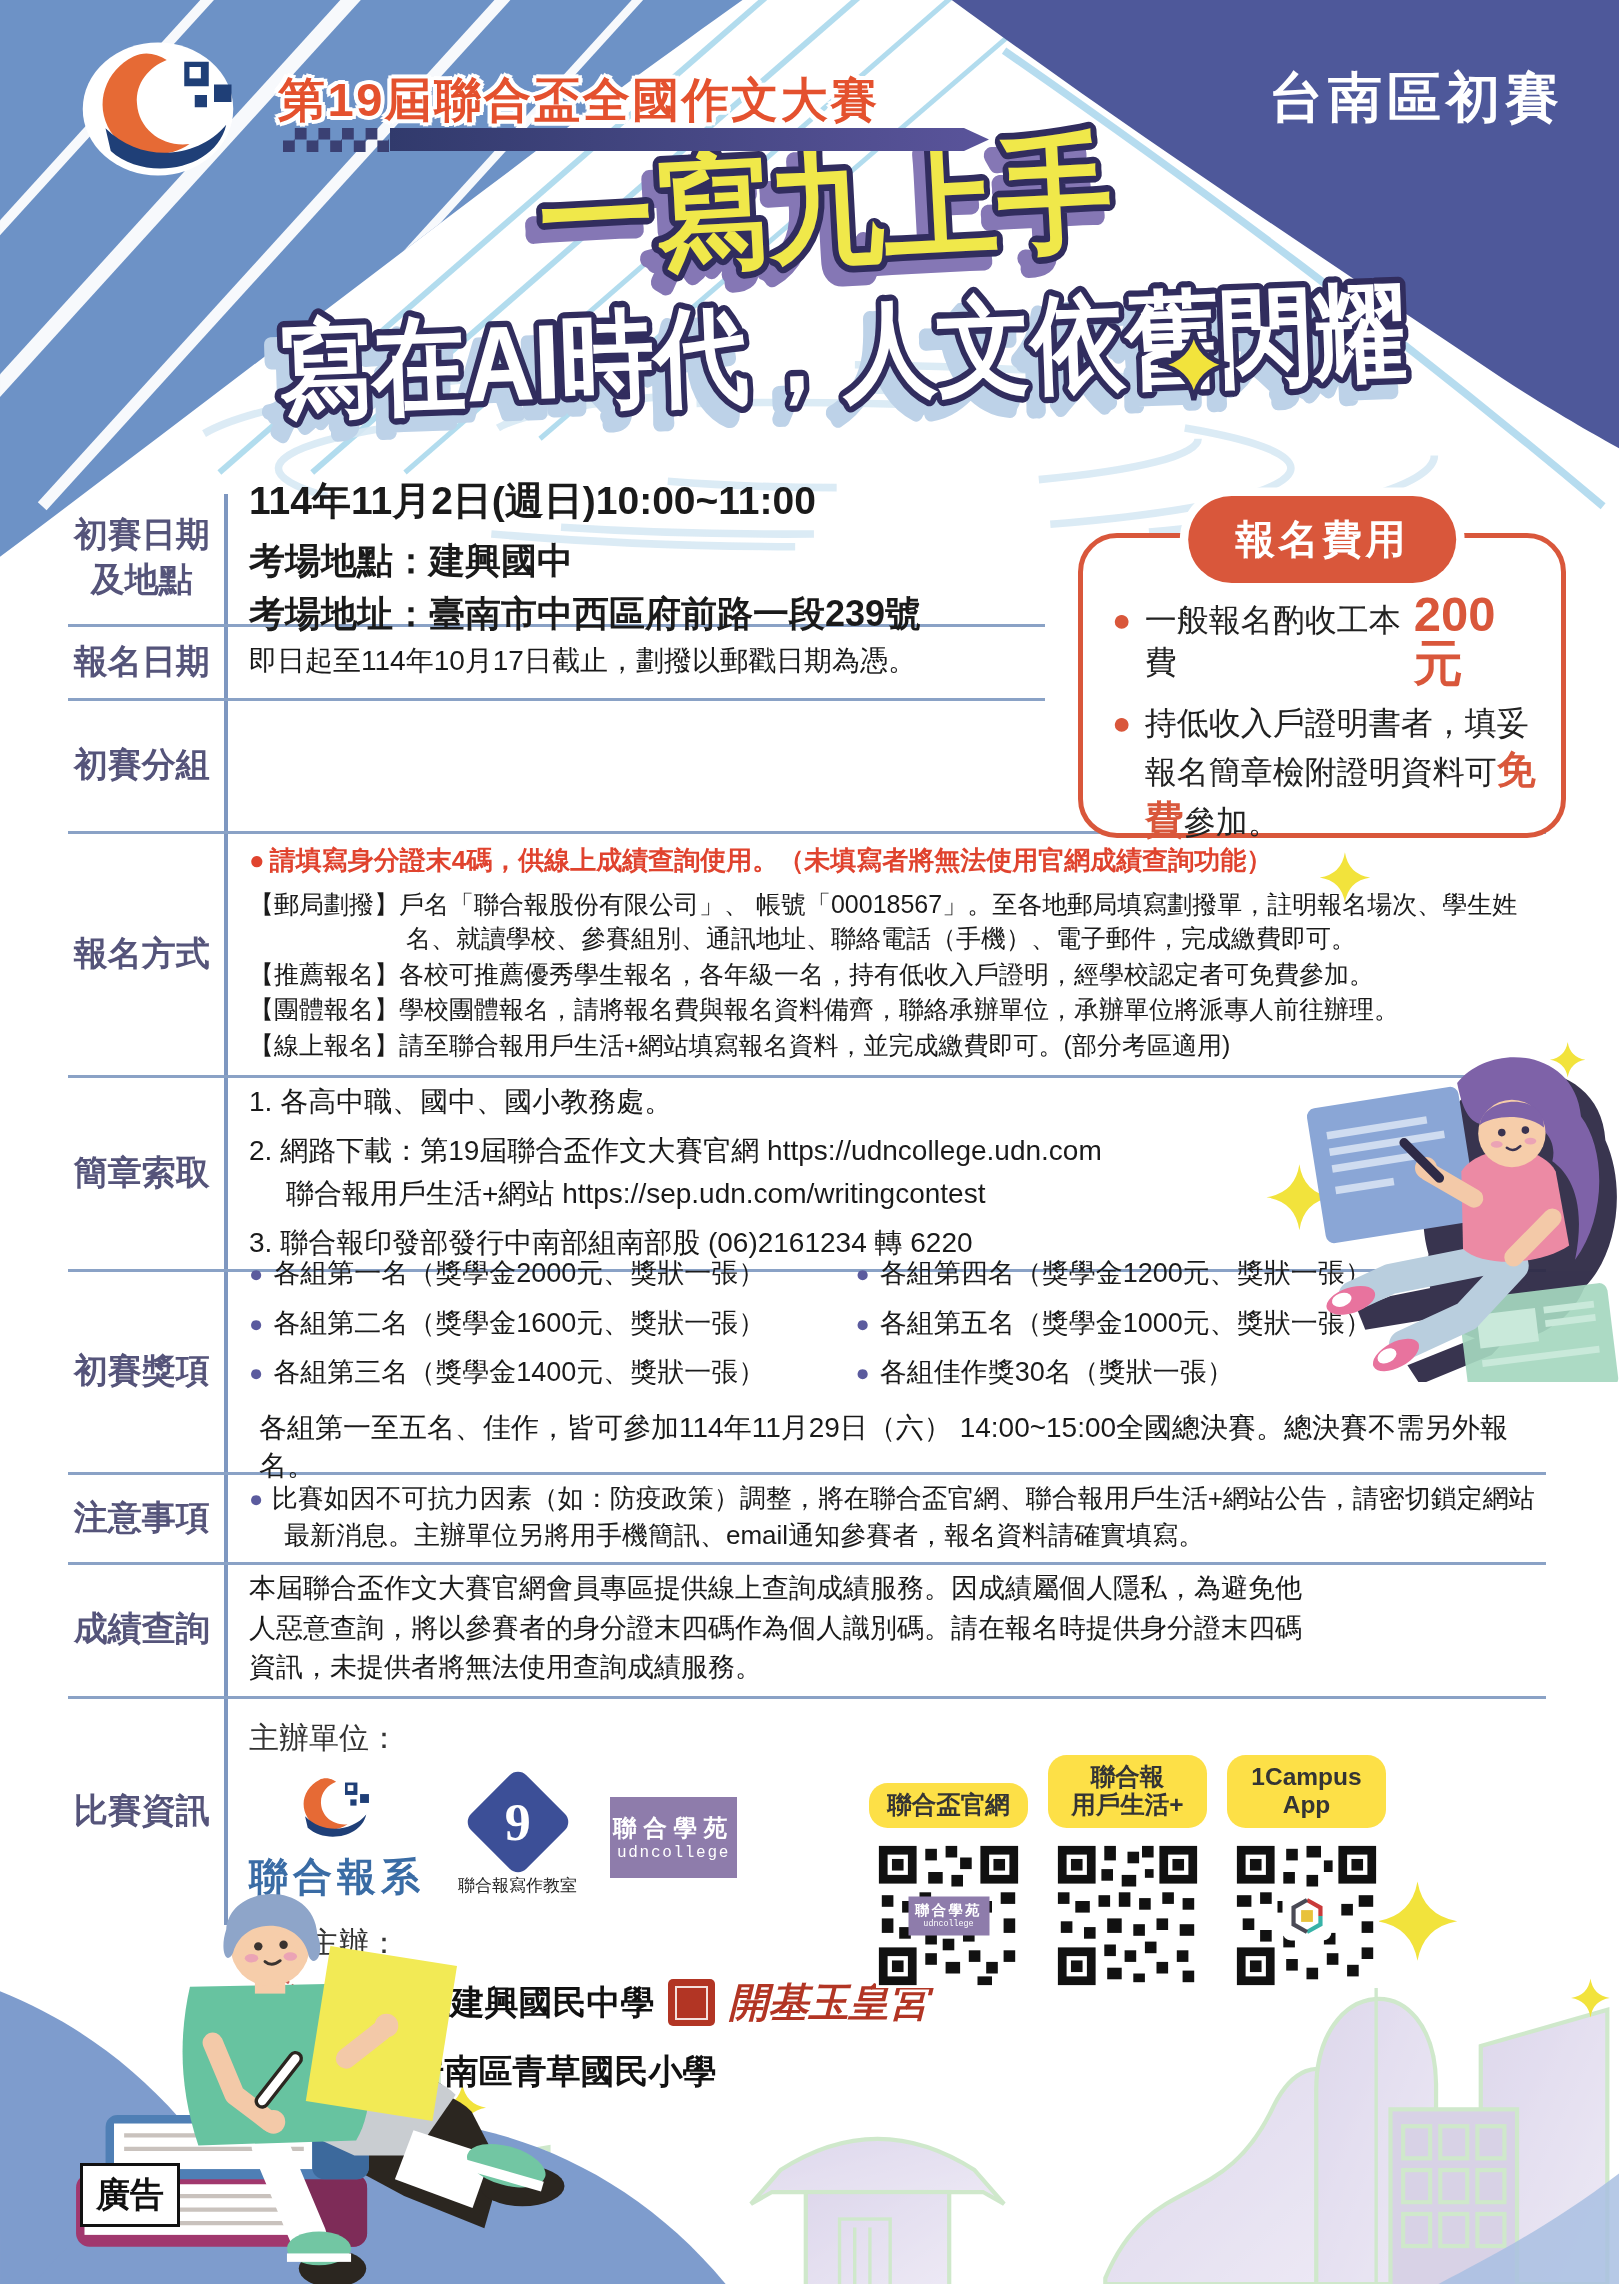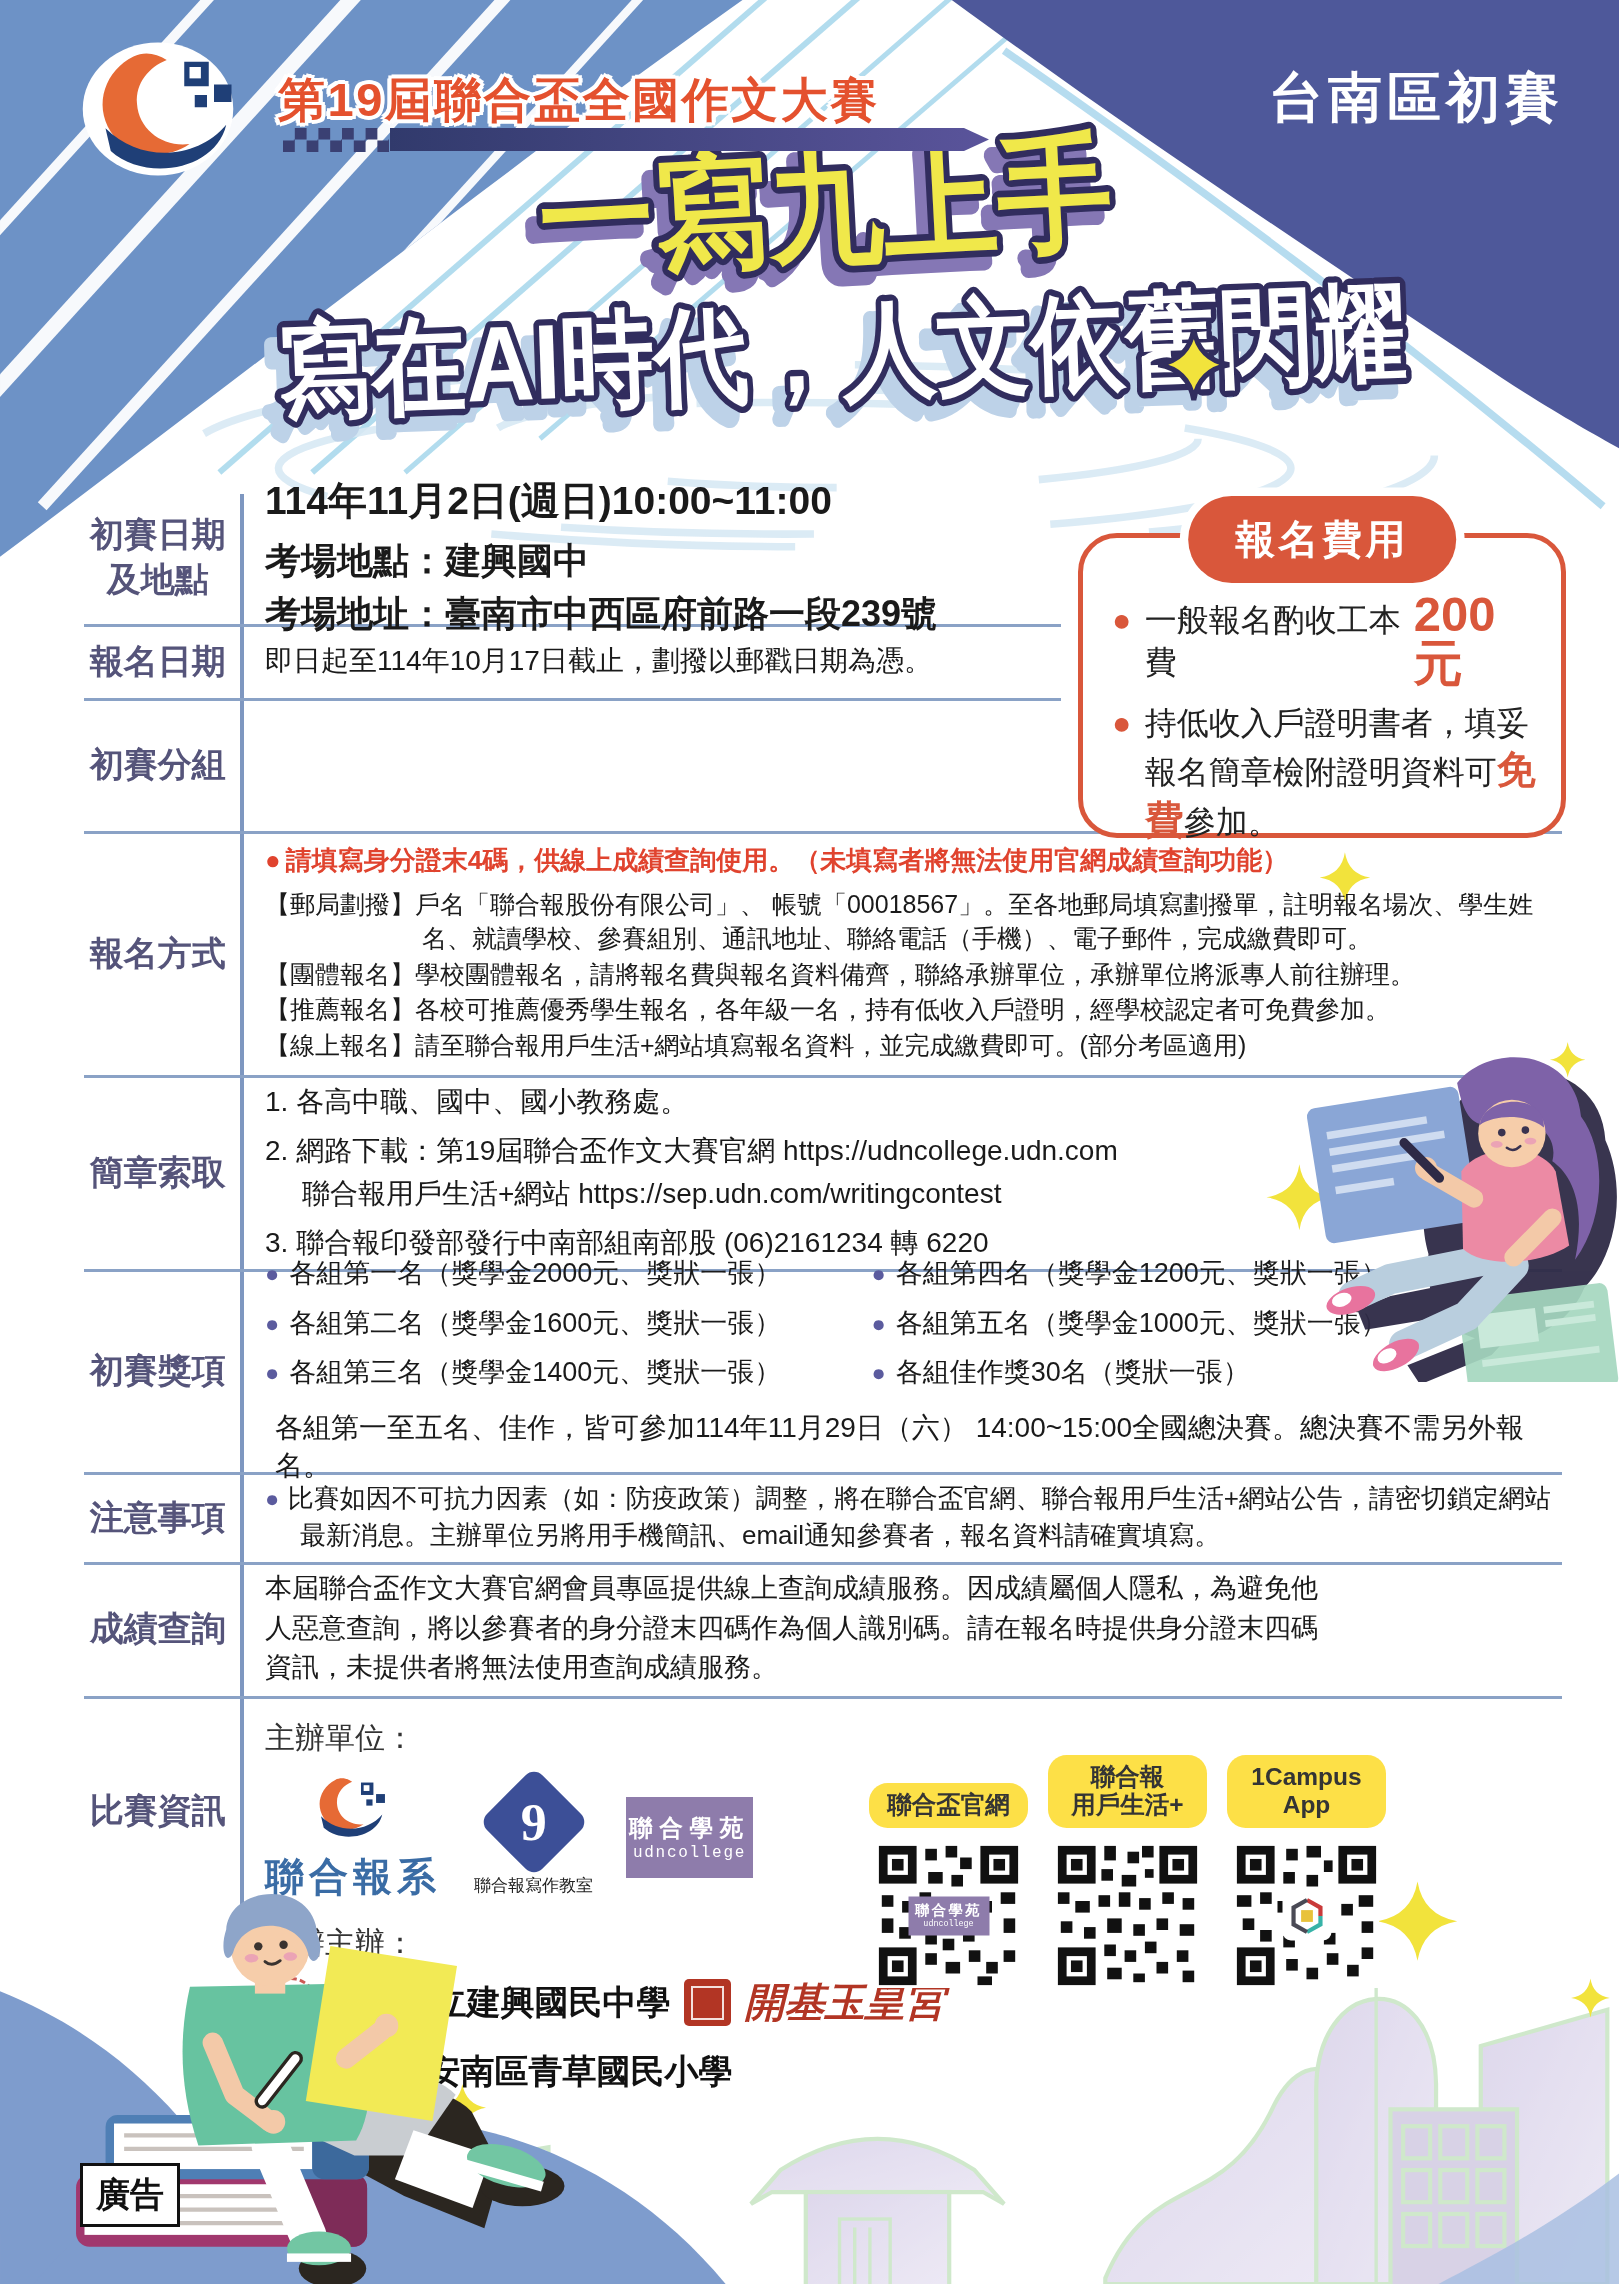--- a/index.html
+++ b/index.html
@@ -40,21 +40,21 @@
     background:#d9573b; color:#fff; font-weight:bold; font-size:40px; letter-spacing:3.4px;
     padding:16px 47px; border-radius:51px; white-space:nowrap; box-shadow:0 0 0 8.4px #fff;
   }
   .fee-line{display:flex; align-items:baseline; margin-bottom:15px; line-height:1.3;}
   .fee-dot{color:#d9573b; font-size:32px; margin-right:13.5px; line-height:1.2;}
   .fee-text{font-size:32px; color:#222;}
   .fee-big{color:#d9573b; font-size:49px; font-weight:bold; line-height:1;}
   .fee-free{color:#d9573b; font-size:39px; font-weight:bold;}
 
   
-  .table{ left:84px; top:489px; width:1478px; height:1434px; z-index:5;}
+  .table{ left:68px; top:489px; width:1478px; height:1434px; z-index:5;}
   .vline{position:absolute; left:156px; top:5px; width:4.2px; height:1431px; background:#7e97c0;}
   .hline{position:absolute; background:#8aa2c6; height:3.4px;}
   .row{position:absolute; left:0; width:100%; display:flex;}
   .row-label{
     width:156px; flex:0 0 156px; display:flex; align-items:center; justify-content:center;
     text-align:center; font-weight:bold; font-size:34px; color:#55547a;
     white-space:pre-line; line-height:1.3; box-sizing:border-box; padding-right:8.4px;
   }
   .row-content{
     flex:1; display:flex; flex-direction:column; justify-content:center;
@@ -282,22 +282,22 @@
 
     <div class="row" style="top:209px; height:132px;">
       <div class="row-label">初賽分組</div>
     </div>
 
     <div class="row" style="top:342px; height:245px;">
       <div class="row-label">報名方式</div>
       <div class="row-content">
         <div class="notice-red"><span class="dot">●</span><span>請填寫身分證末4碼，供線上成績查詢使用。（未填寫者將無法使用官網成績查詢功能）</span></div>
         <div class="method-item">【郵局劃撥】戶名「聯合報股份有限公司」、 帳號「00018567」。至各地郵局填寫劃撥單，註明報名場次、學生姓名、就讀學校、參賽組別、通訊地址、聯絡電話（手機）、電子郵件，完成繳費即可。</div>
+        <div class="method-item">【推薦報名】各校可推薦優秀學生報名，各年級一名，持有低收入戶證明，經學校認定者可免費參加。</div>
         <div class="method-item">【團體報名】學校團體報名，請將報名費與報名資料備齊，聯絡承辦單位，承辦單位將派專人前往辦理。</div>
-        <div class="method-item">【推薦報名】各校可推薦優秀學生報名，各年級一名，持有低收入戶證明，經學校認定者可免費參加。</div>
         <div class="method-item">【線上報名】請至聯合報用戶生活+網站填寫報名資料，並完成繳費即可。(部分考區適用)</div>
       </div>
     </div>
 
     <div class="row" style="top:586px; height:194px;">
       <div class="row-label">簡章索取</div>
       <div class="row-content" style="max-width:1181px;">
         <div class="broch-item">1. 各高中職、國中、國小教務處。</div>
         <div class="broch-item" style="margin-bottom:3.4px">2. 網路下載：第19屆聯合盃作文大賽官網 https://udncollege.udn.com</div>
         <div class="broch-item broch-indent">聯合報用戶生活+網站 https://sep.udn.com/writingcontest</div>

